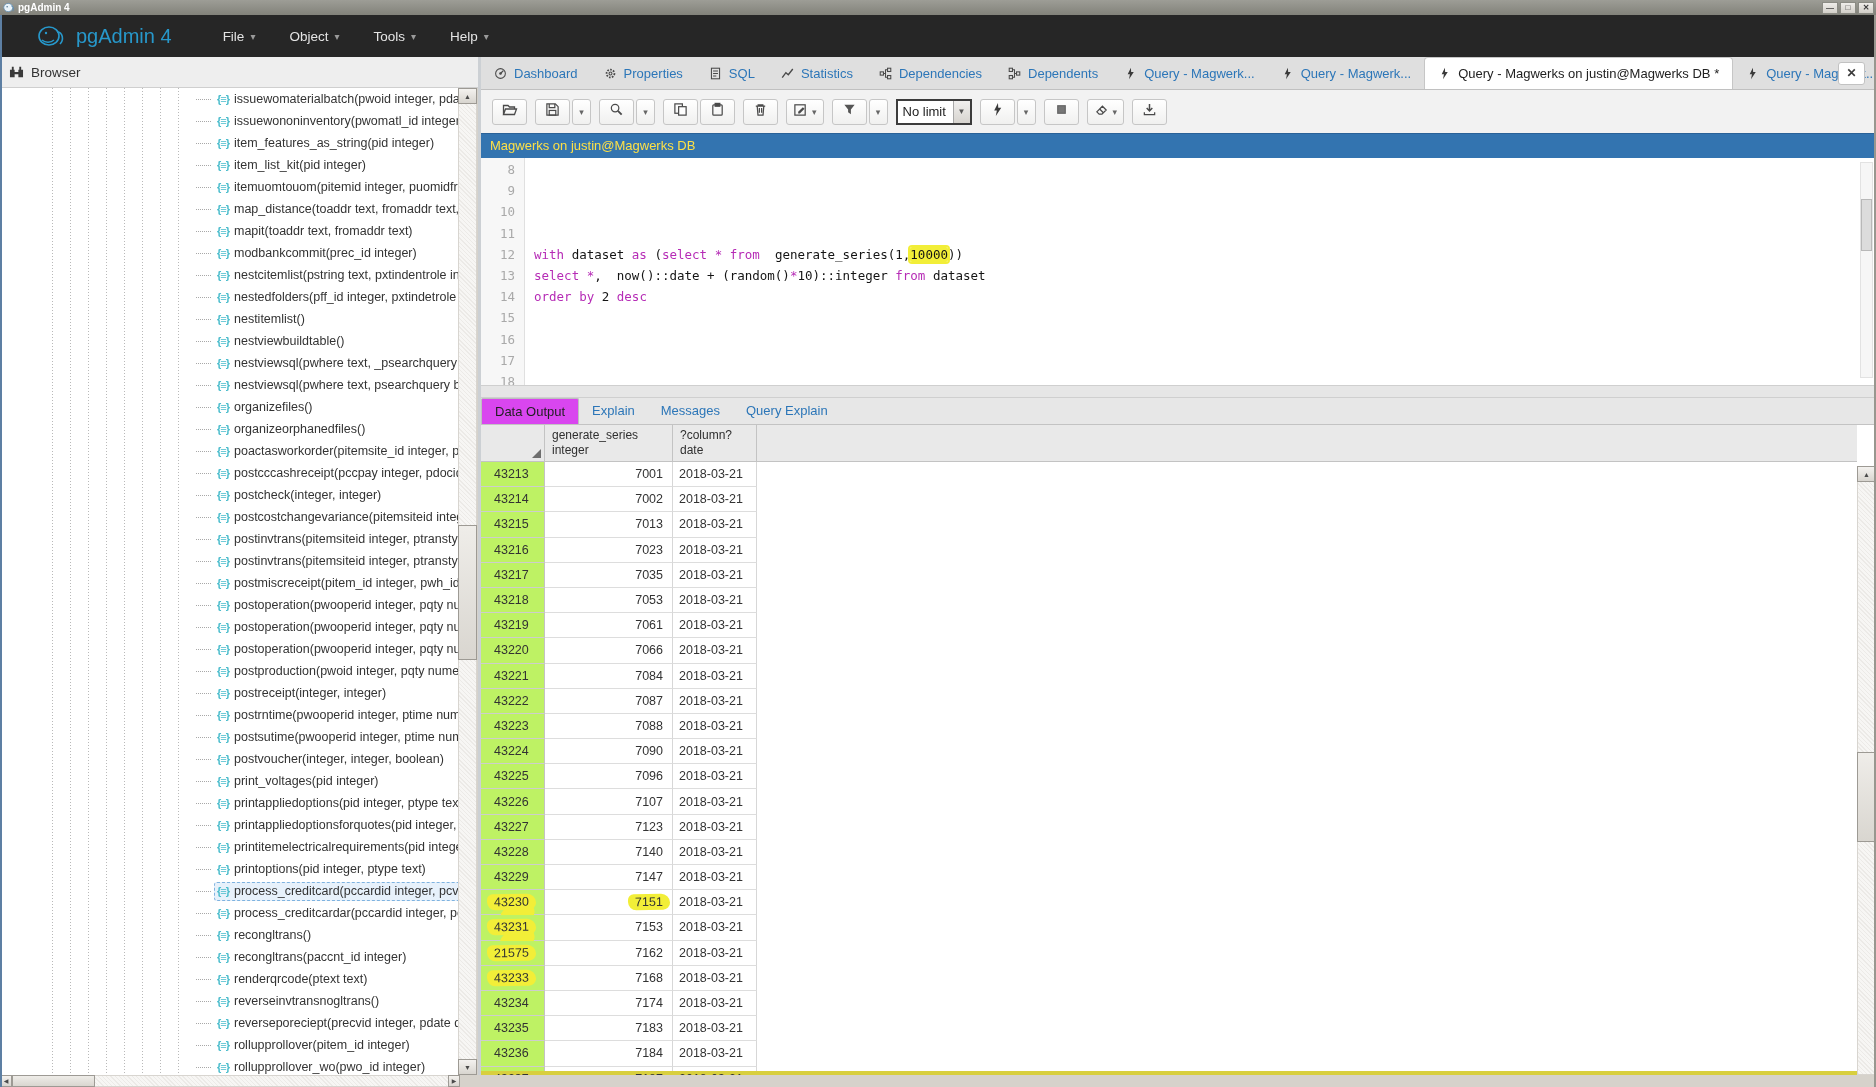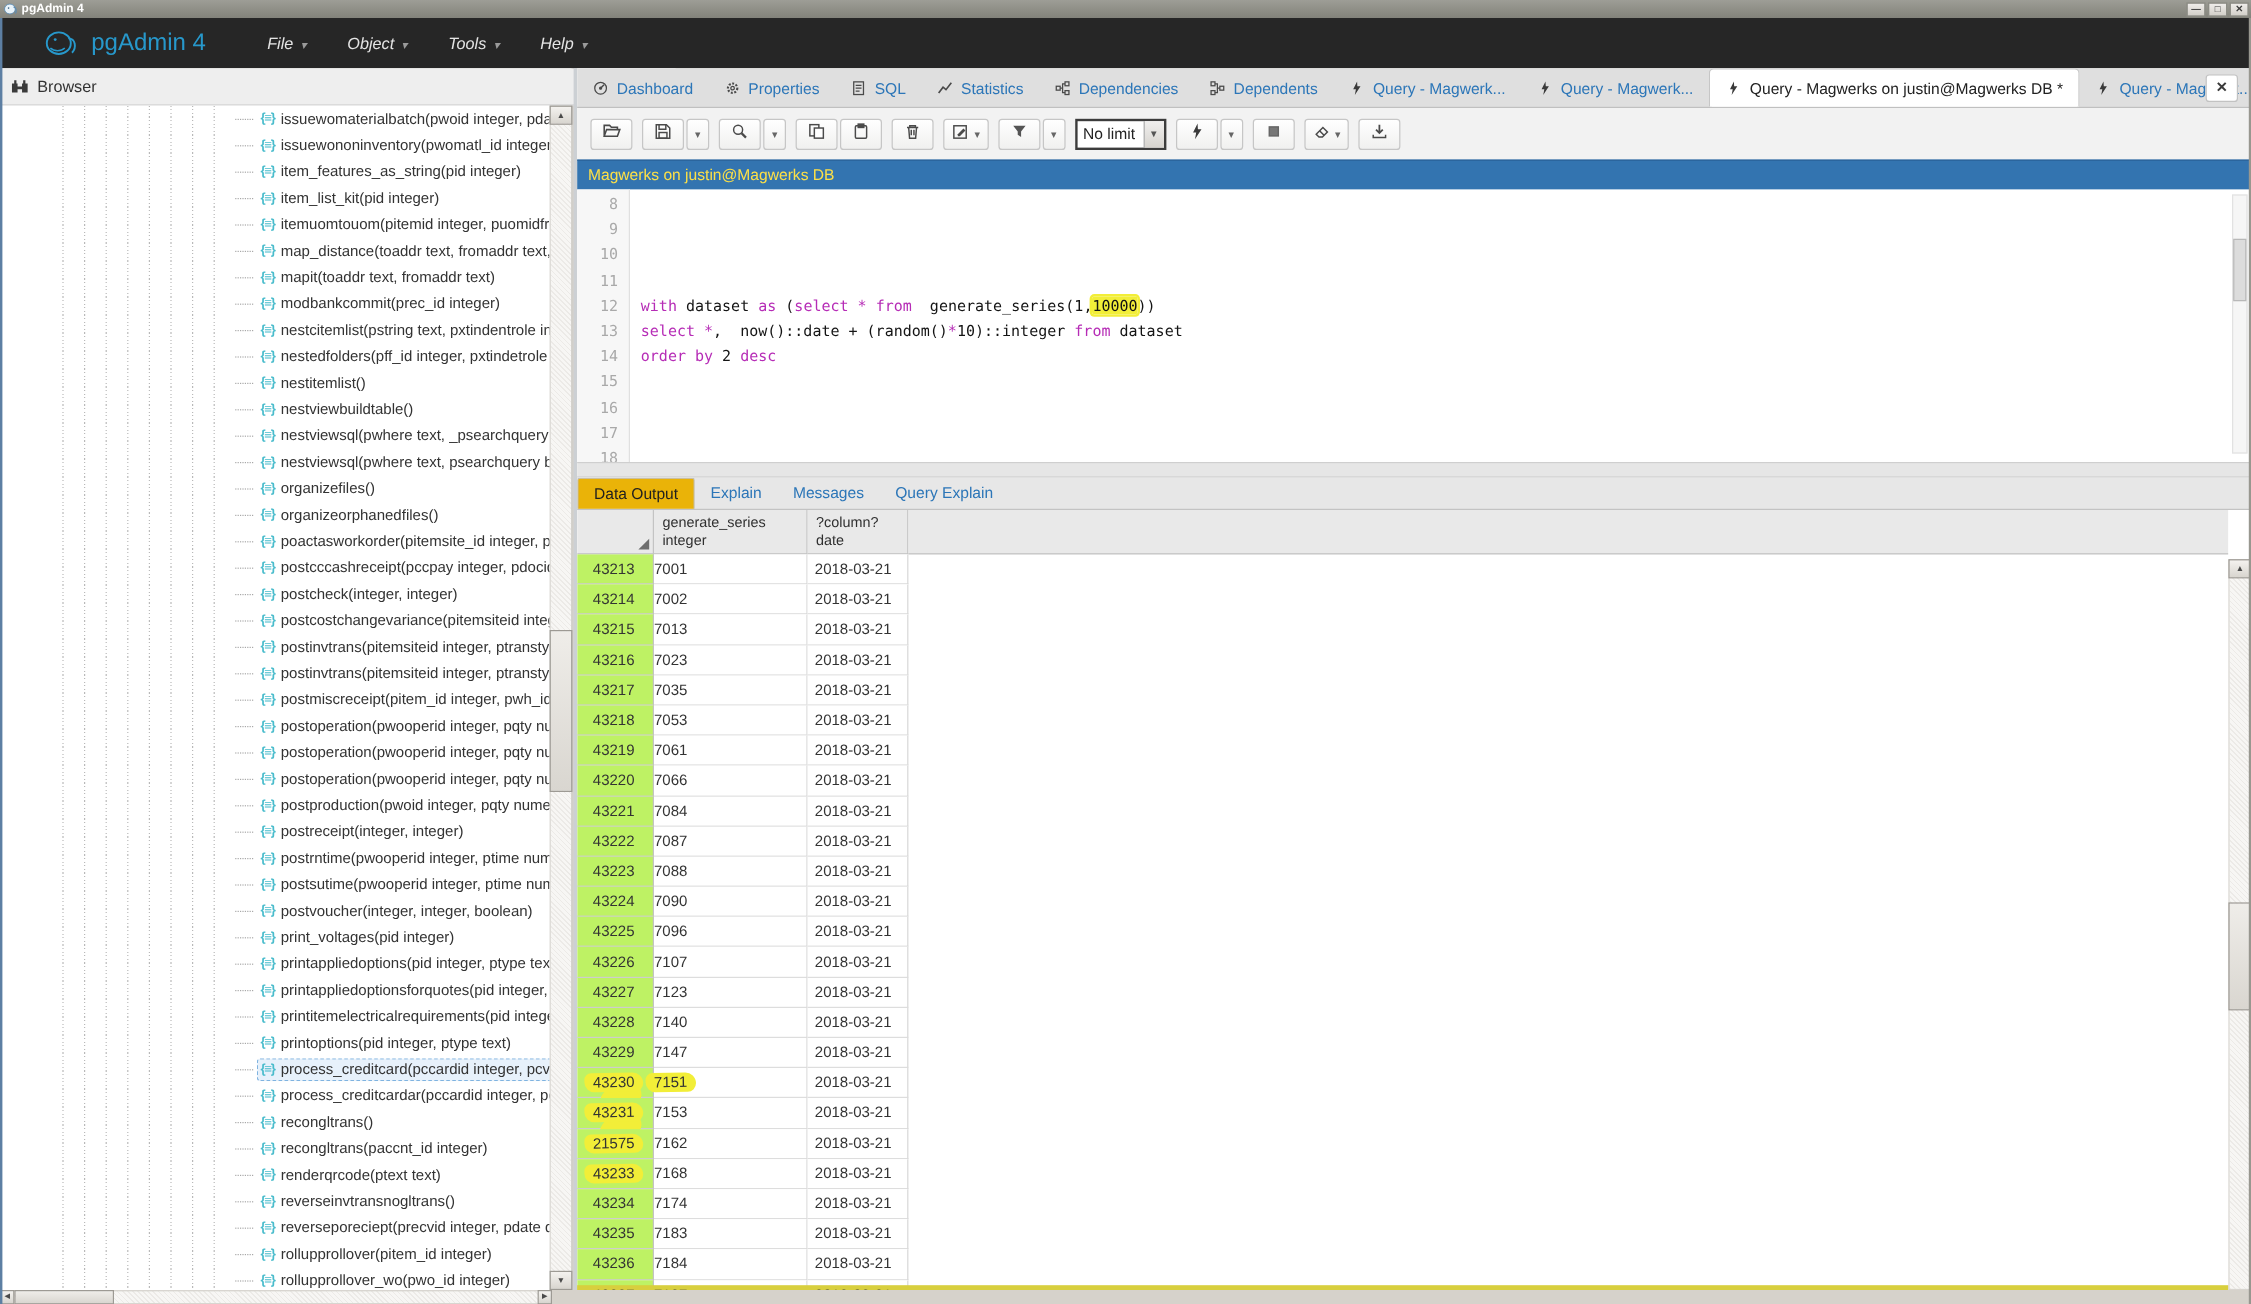--- a/index.html
+++ b/index.html
@@ -17,21 +17,21 @@
     border:1px solid #8b8b84; color:#3a3a3a; font-size:8px; line-height:10px;
     text-align:center; font-weight:bold; }
 
   
   .navbar { position:absolute; left:0; top:15px; width:1876px; height:42px;
     background:#262626; display:flex; align-items:center; }
   .brand { display:flex; align-items:center; gap:10px; margin-left:36px; }
   .brand-text { color:#2798cb; font-size:20px; }
   .menus { display:flex; margin-left:34px; }
   .menu-item { color:#e4e4e4; font-size:13.5px; padding:0 17px; display:flex;
-    align-items:flex-end; gap:6px; cursor:default;font-style:italic; }
+    align-items:center; gap:6px; cursor:default; }
   .menu-item .caret { color:#9a9a9a; font-size:10px; }
 
   
   .sidebar { position:absolute; left:0; top:57px; width:477px; height:1018px;
     background:#fff; border-right:1px solid #a8a8a2; }
   .browser-header { position:absolute; left:0; top:0; width:563px; height:31px;
     background:#eeeeee; border-bottom:1px solid #cfcfcf; display:flex;
     align-items:center; gap:7px; padding-left:9px; font-size:13.5px; color:#333; }
   .tree { position:absolute; left:0; top:31px; width:458px; height:987px;
     overflow:hidden; background:#fff; }
@@ -112,37 +112,37 @@
   .ed-thumb { position:absolute; left:0px; top:36px; width:11px; height:52px;
     background:#dcdcdc; border:1px solid #b8b8b8; }
 
   .hsplit { position:absolute; left:0; top:328px; width:1395px; height:13px;
     background:#e6e6e6; border-top:1px solid #cfcfcf; border-bottom:1px solid #cfcfcf; }
 
   
   .outtabs { position:absolute; left:0; top:341px; width:1395px; height:27px;
     background:#e7e7e7; border-bottom:1px solid #c3c3c3; display:flex; }
   .otab { padding:0 13px; line-height:26px; font-size:13px; color:#2c76b8; cursor:default; }
-  .otab.active { background:#eab308; color:#1f1f1f; border:1px solid #bfbfbf; border-bottom:none;
+  .otab.active { background:#d946ef; color:#1f1f1f; border:1px solid #bfbfbf; border-bottom:none;
     border-radius:2px 2px 0 0; }
 
   .grid { position:absolute; left:0; top:368px; width:1376px; height:650px; overflow:hidden; }
   .ghead { display:flex; height:37px; }
   .gh-cell { background:#e9e9e9; border-right:1px solid #c3c3c3; border-bottom:1px solid #c3c3c3;
     font-size:12px; color:#2f2f2f; padding:3px 7px; line-height:15px; cursor:default; }
   .gh-corner { width:64px; position:relative; }
   .gh-corner::after { content:""; position:absolute; right:3px; bottom:3px; width:0; height:0;
     border-bottom:9px solid #6e6e6e; border-left:9px solid transparent; }
   .gh-fill { flex:1; background:#e9e9e9; border-bottom:1px solid #c3c3c3; }
   .grow { display:flex; height:25.2px; }
   .gc { font-size:12.5px; color:#333; display:flex; align-items:center; }
   .gc-num { width:64px; background:#bef264; border-right:1px solid #c3c3c3;
     border-bottom:1px solid #cdcdcd; padding-left:13px; position:relative; }
   .gc-val { width:128px; border-right:1px solid #d7d7d7; border-bottom:1px solid #dddddd;
-    justify-content:flex-start; padding-right:9px; background:#fff; }
+    justify-content:flex-end; padding-right:9px; background:#fff; }
   .gc-date { width:84px; border-right:1px solid #d7d7d7; border-bottom:1px solid #dddddd;
     padding-left:6px; background:#fff; }
   .gc span { position:relative; z-index:1; }
   .mark { background:#f2ee38; padding:1px 7px; margin:-1px -7px; border-radius:9px 14px 11px 13px;
     display:inline-block; transform:rotate(-1deg); }
   .tail-blob { position:absolute; left:18px; top:13px; width:36px; height:24px;
     background:#f2ee38; border-radius:60% 40% 55% 45%; transform:rotate(-14deg); z-index:0; }
   .grid-bottom-line { position:absolute; left:0; top:1014px; width:1376px; height:4px;
     background:#d8cf3e; }
 

